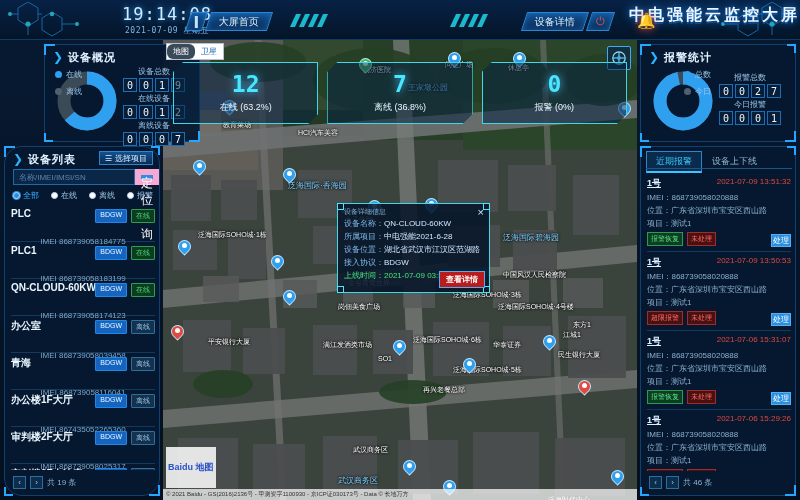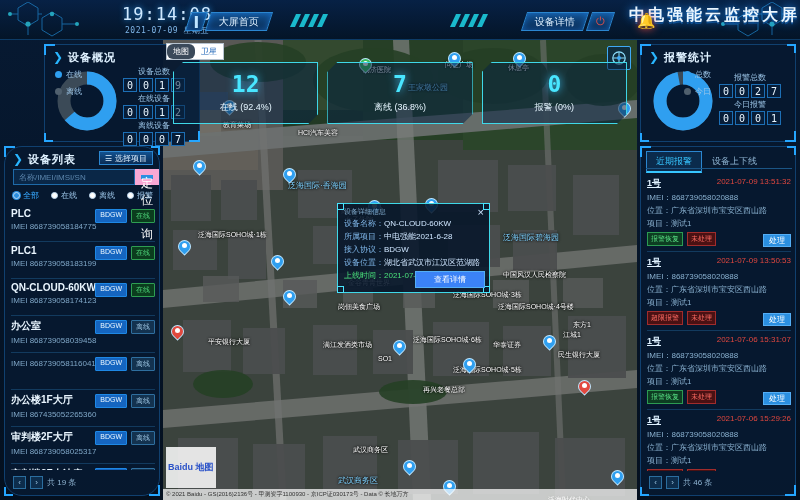--- a/index.html
+++ b/index.html
@@ -89,21 +89,21 @@
                       color:#fff; font-size:12px; cursor:pointer; }
   .radios { position:absolute; left:8px; top:43px; width:140px; display:flex;
             justify-content:space-between; font-size:8px; }
   .radios label { display:flex; align-items:center; gap:3px; color:#9dc6e8; }
   .radio { width:7px; height:7px; border-radius:50%; border:1px solid #bcd8f2; background:#fff;}
   .radio.on { background:#2b8fe0; box-shadow:0 0 0 1px #2b8fe0; }
   .radios label.active { color:#37a8ff; }
   .devrows { position:absolute; left:6px; top:58px; width:144px; height:265px; overflow:hidden; }
   .devrow { height:37px; border-bottom:1px solid #123a5e; padding-top:3px; position:relative; }
   .devname { font-size:10px; color:#eaf6ff; font-weight:bold; }
-  .devimei { font-size:8px; color:#7fa6c6; margin-top:3px; }
+  .devimei { font-size:8px; color:#7fa6c6; margin-top:18px;text-align:center; }
   .tags { position:absolute; right:0; top:4px; display:flex; gap:4px; }
   .tag { font-size:7px; padding:1px 4px; border-radius:1px; }
   .tag.proto { background:#1565c0; border:1px solid #1e88e5; color:#eaf6ff; }
   .tag.on { background:#0b3d1e; border:1px solid #2e9e52; color:#4fd87c; }
   .tag.off { background:#13324f; border:1px solid #2f6f9f; color:#9ec6e3; }
   .pager { position:absolute; left:8px; bottom:6px; display:flex; align-items:center; gap:4px;
            font-size:8px; color:#8fb4d2; }
   .pgbtn { width:13px; height:13px; border:1px solid #2b6e9f; background:#0d2d4c;
            color:#9ec6e3; display:flex; align-items:center; justify-content:center; font-size:8px;}
 
@@ -119,21 +119,21 @@
   .alarms { position:absolute; left:6px; top:26px; width:144px; height:298px; overflow:hidden; }
   .alarm { border-bottom:1px solid #123a5e; padding:4px 0 5px; position:relative; }
   .alarm .no { font-size:9px; color:#dff1ff; font-weight:bold; text-decoration:underline; }
   .alarm .ts { position:absolute; right:0; top:4px; font-size:8px; color:#e0473f; }
   .alarm .ln { font-size:8px; color:#89b0cf; margin-top:2px; }
   .abadges { margin-top:3px; display:flex; gap:4px; }
   .abadge { font-size:7px; padding:1px 3px; }
   .abadge.rec { background:#0d3d22; border:1px solid #2c9b52; color:#56dd82; }
   .abadge.over { background:#4a1113; border:1px solid #a02c2c; color:#ff6b63; }
   .abadge.un { background:#4a1113; border:1px solid #a02c2c; color:#ff6b63; }
-  .handle { position:absolute; right:0; bottom:4px; width:28px; height:13px;
+  .handle { position:absolute; right:0; bottom:4px; width:20px; height:13px;
             background:#2b8fe0; border:1px solid #54aef5; color:#fff; font-size:8px;
             display:flex; align-items:center; justify-content:center;margin-left:33px; }
 
   
   #map { position:absolute; left:163px; top:40px; width:474px; height:460px;
          overflow:hidden; background:#2e3a26; }
   .mapimg { position:absolute; inset:0; }
   .maptoggle { position:absolute; left:3px; top:3px; display:flex; z-index:12;
                background:#fff; border:1px solid #b6c3cf; }
   .maptoggle div { font-size:8px; padding:2px 6px; color:#333; }
@@ -166,22 +166,22 @@
   .popup .pcorner { position:absolute; width:7px; height:7px; border:1px solid #49e6ff; }
   .pc1{left:-1px;top:-1px;border-right:0;border-bottom:0;}
   .pc2{right:-1px;top:-1px;border-left:0;border-bottom:0;}
   .pc3{left:-1px;bottom:-1px;border-right:0;border-top:0;}
   .pc4{right:-1px;bottom:-1px;border-left:0;border-top:0;}
   .popup .phead { font-size:7px; color:#7ea8c9; padding:3px 6px 0; }
   .popup .close { position:absolute; right:5px; top:3px; color:#cfe6ff; font-size:11px; line-height:1;}
   .prow { font-size:8px; padding:1px 6px; color:#cfe6ff; white-space:nowrap; overflow:hidden; }
   .prow .k { color:#7fb6e8; }
   .prow.on .k, .prow.on .v { color:#49e07a; }
-  .pbtn { position:absolute; right:4px; bottom:4px; background:#3b82f6; border:1px solid #54aef5;
-          color:#fff; font-size:8px; padding:2px 18px; }
+  .pbtn { position:absolute; right:4px; bottom:4px; background:#b91c1c; border:1px solid #54aef5;
+          color:#fff; font-size:8px; padding:2px 6px;font-weight:bold; }
   .attrib { position:absolute; left:0; bottom:0; width:474px; height:11px;
             background:rgba(255,255,255,.72); color:#333; font-size:6px;
             display:flex; align-items:center; padding-left:3px; z-index:15; }
   .blogo { position:absolute; left:3px; bottom:12px; font-size:9px; font-weight:bold;
            color:#2b52c8; z-index:15; background:rgba(255,255,255,.85); padding:14px 2px; }
 </style>
 </head>
 <body>
 
 <div id="app">
@@ -381,21 +381,21 @@
         </div>
         <div class="mk blue" style="left:455px;top:62px">
           <i></i>
           <b>.</b>
         </div>
       </div>
 
     <div class="statcards" id="statcards">
         <div class="statcard">
      <div class="val">12</div>
-     <div class="lbl">在线 (92.4%)</div>
+     <div class="lbl">在线 (63.2%)</div>
    </div>
         <div class="statcard">
      <div class="val">7</div>
      <div class="lbl">离线 (36.8%)</div>
    </div>
         <div class="statcard">
      <div class="val">0</div>
      <div class="lbl">报警 (0%)</div>
    </div>
       </div>
@@ -408,24 +408,24 @@
       <div class="phead">设备详细信息</div>
       <div class="close">×</div>
       <div id="popup-rows">
           <div class="prow ">
      <span class="k">设备名称：</span><span class="v">QN-CLOUD-60KW</span>
    </div>
           <div class="prow ">
      <span class="k">所属项目：</span><span class="v">中电强能2021-6-28</span>
    </div>
           <div class="prow ">
+     <span class="k">设备位置：</span><span class="v">湖北省武汉市江汉区范湖路</span>
+   </div>
+          <div class="prow ">
      <span class="k">接入协议：</span><span class="v">BDGW</span>
-   </div>
-          <div class="prow ">
-     <span class="k">设备位置：</span><span class="v">湖北省武汉市江汉区范湖路</span>
    </div>
           <div class="prow on">
      <span class="k">上线时间：</span><span class="v">2021-07-09 03:58:11</span>
    </div>
         </div>
       <div class="pbtn">查看详情</div>
     </div>
 
     <div class="blogo">Baidu 地图</div>
     <div class="attrib">© 2021 Baidu - GS(2016)2136号 - 甲测资字1100930 - 京ICP证030173号 - Data © 长地万方</div>
@@ -605,20 +605,21 @@
    </div>
         <div class="devrow">
      <div class="devname">办公室</div>
      <div class="devimei">IMEI 868739058039458</div>
      <div class="tags">
        <span class="tag proto">BDGW</span>
        <span class="tag off">离线</span>
      </div>
    </div>
         <div class="devrow">
+     <div class="devname">青海</div>
      <div class="devimei">IMEI 868739058116041</div>
      <div class="tags">
        <span class="tag proto">BDGW</span>
        <span class="tag off">离线</span>
      </div>
    </div>
         <div class="devrow">
      <div class="devname">办公楼1F大厅</div>
      <div class="devimei">IMEI 867435052265360</div>
      <div class="tags">

